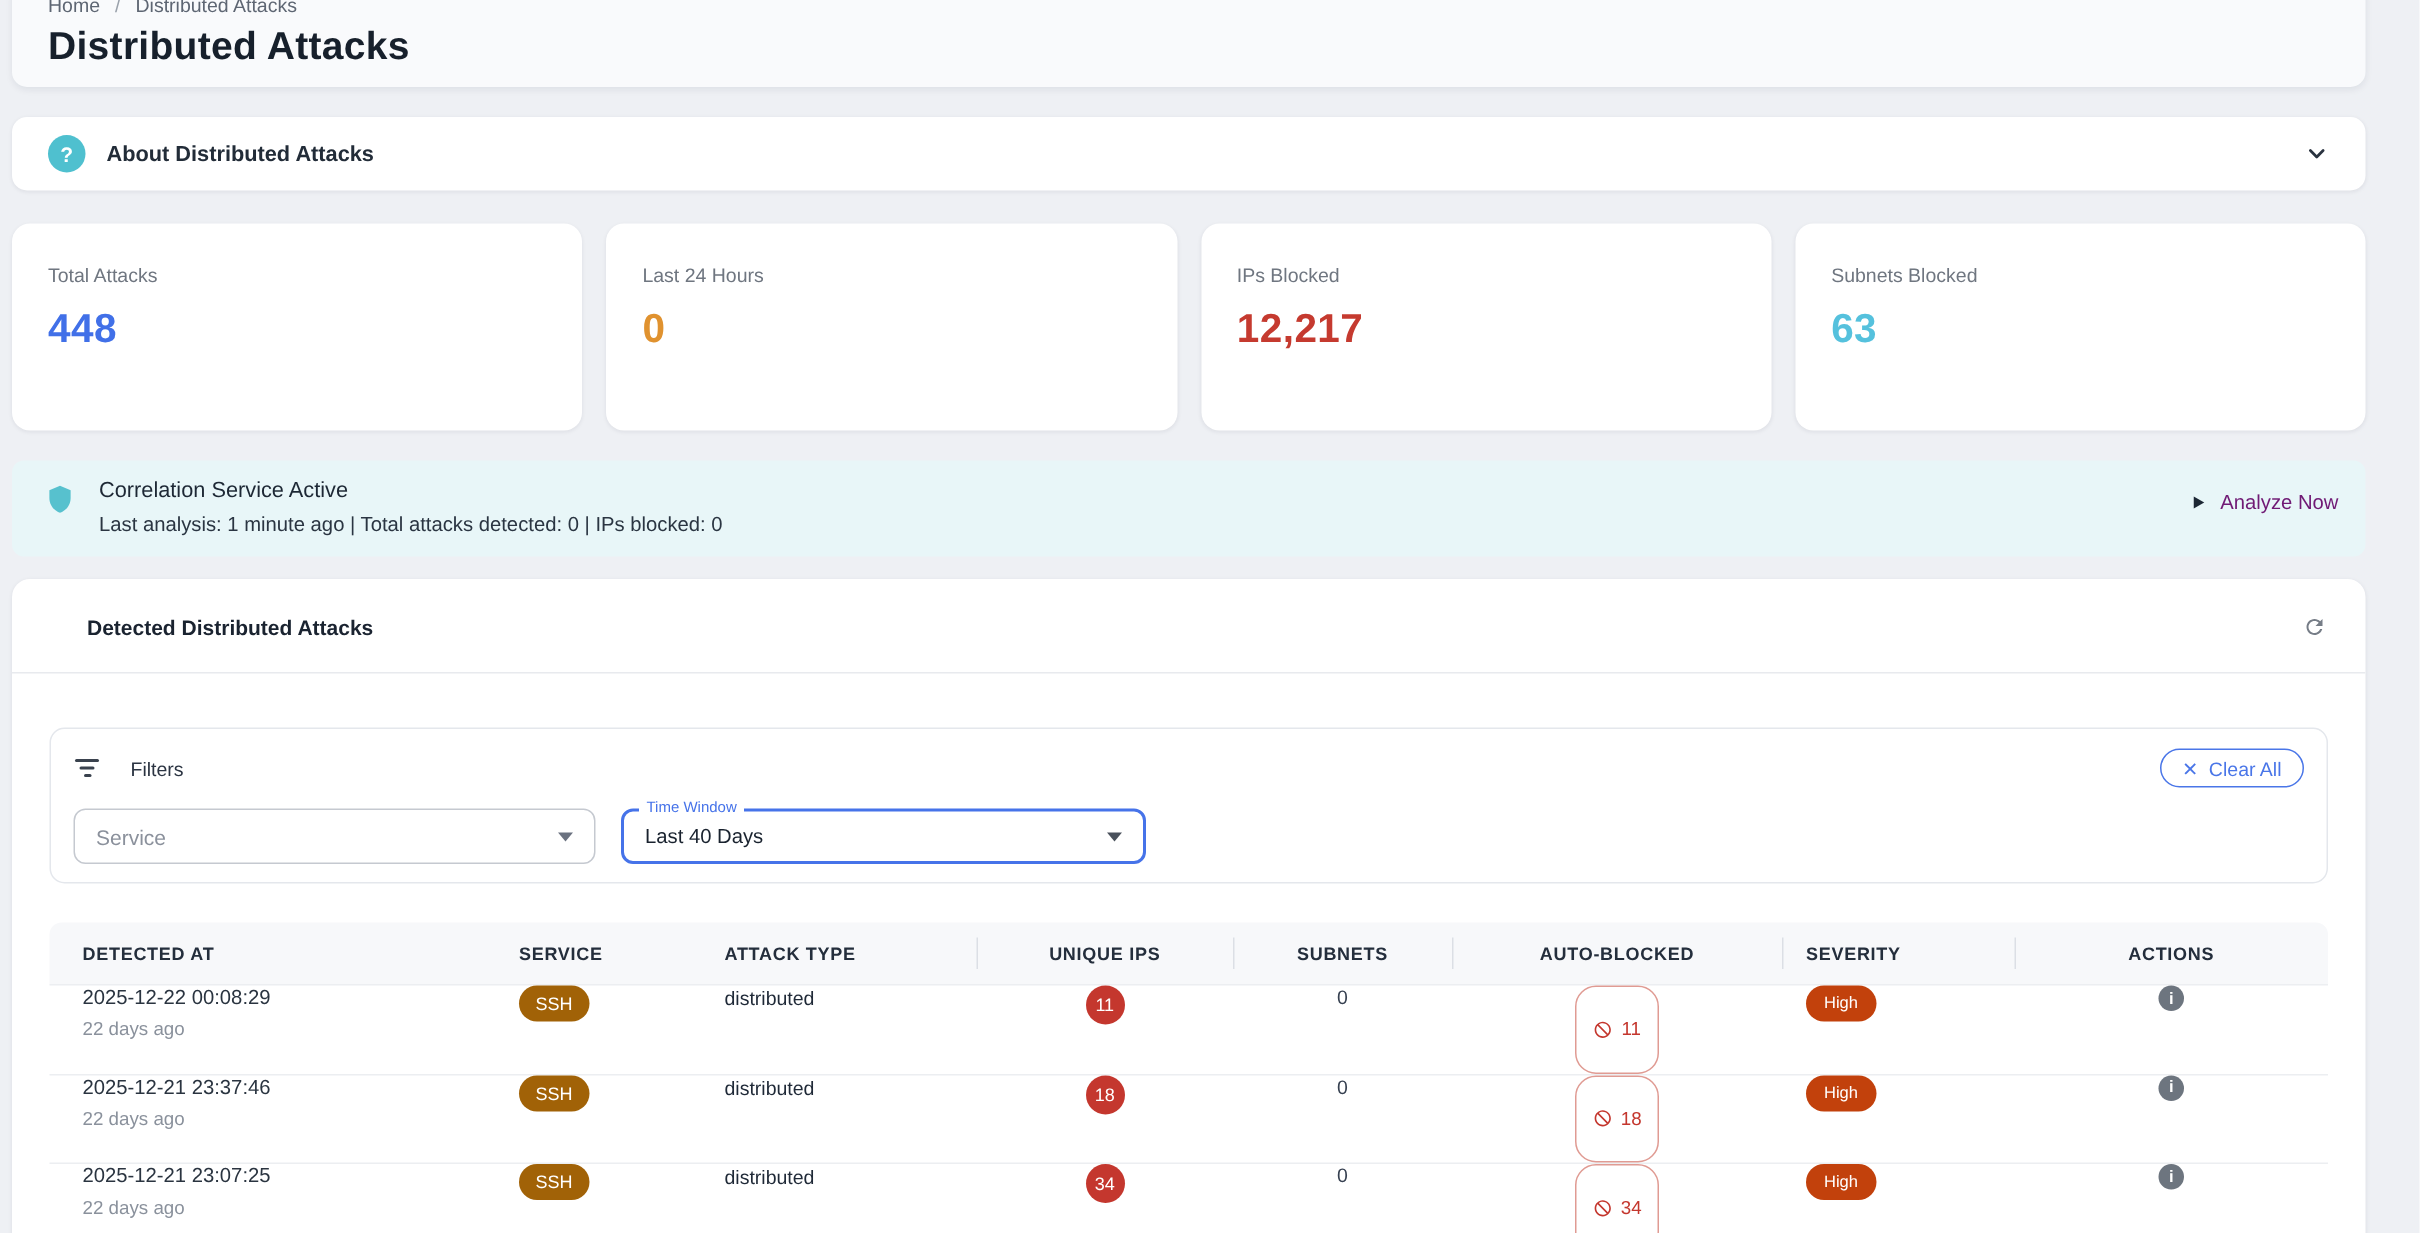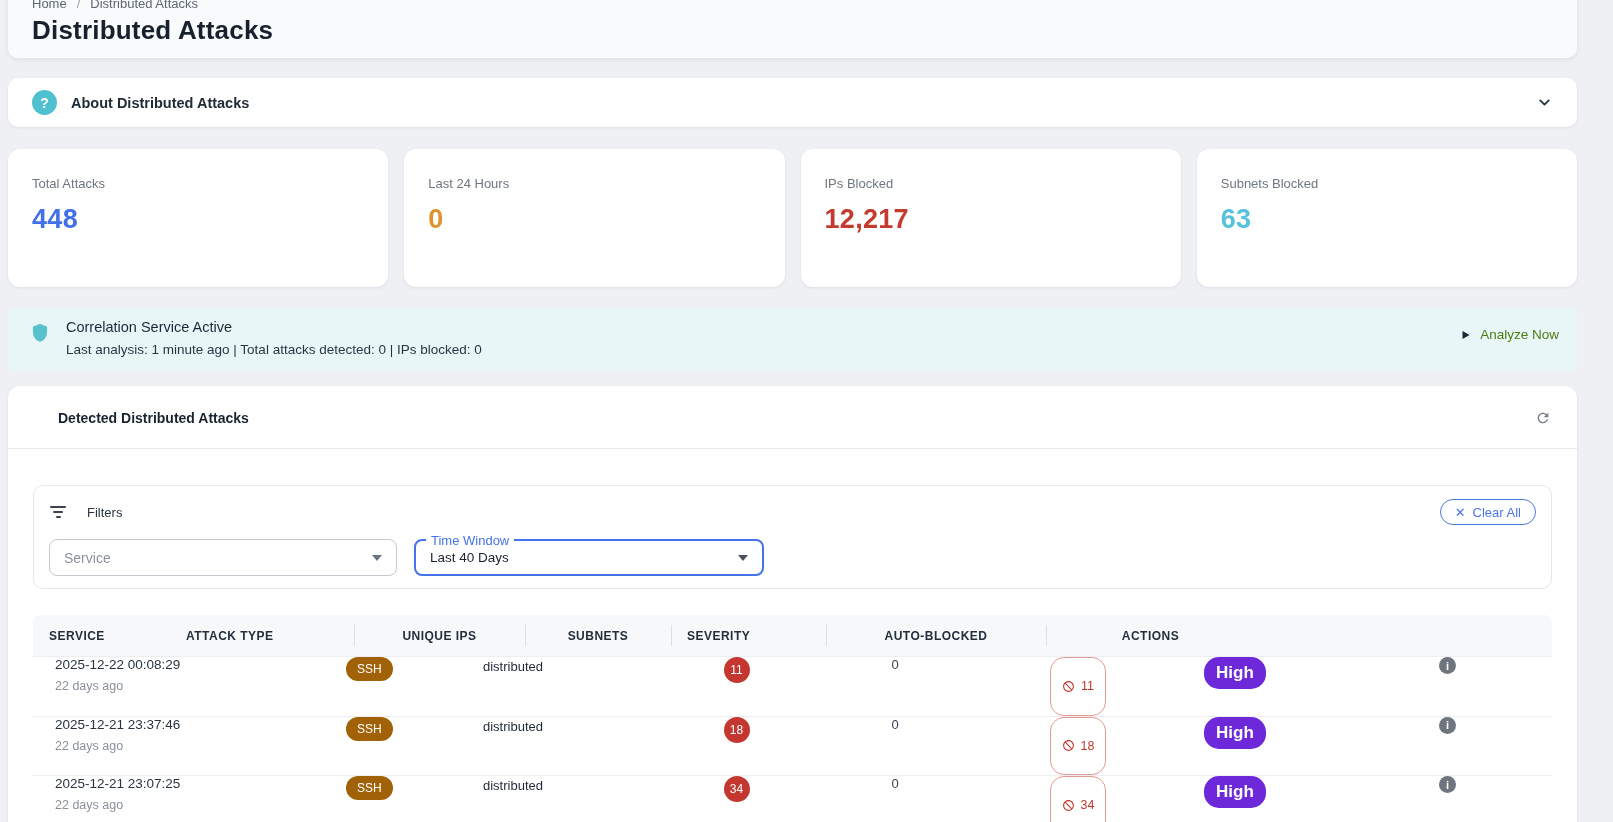--- a/index.html
+++ b/index.html
@@ -53,21 +53,21 @@
     background:#e8f6f8; border-radius:8px;
     padding:12px 18px 14px 22px;
     display:flex; align-items:flex-start; margin-bottom:15px;
   }
   .shield-wrap { margin:3px 16px 0 0; flex:none; display:flex; }
   .banner-title { font-size:14.5px; color:#1d2835; font-weight:500; margin-bottom:7px; }
   .banner-details { font-size:13.5px; color:#2a3542; }
   .analyze-btn {
     margin-left:auto; margin-top:8px; display:flex; align-items:center; gap:9px;
     background:none; border:none; cursor:pointer;
-    font-family:inherit; font-size:13.5px; color:#4d7c0f;
+    font-family:inherit; font-size:13.5px; color:#701a75;
   }
 
   
   .detected-card {
     background:#fff; border-radius:12px;
     box-shadow:0 1px 3px rgba(20,30,50,.08);
     overflow:hidden;
   }
   .detected-header {
     display:flex; align-items:center; justify-content:space-between;
@@ -99,21 +99,21 @@
   .select-service { width:348px; border:1px solid #c5c9d0; color:#8b919c; font-size:14px; }
   .select-time { width:350px; border:2px solid #4673e9; color:#19222e; font-size:13.5px; font-weight:500; }
   .select .caret {
     margin-left:auto; width:0; height:0;
     border-left:5px solid transparent; border-right:5px solid transparent;
     border-top:6px solid #6b7280;
   }
   .select-time .caret { border-top-color:#4a515c; }
   .float-label {
     position:absolute; top:-8px; left:10px; background:#fff;
-    padding:0 5px; font-size:13px; color:#4673e9; font-weight:500;
+    padding:0 5px; font-size:10px; color:#4673e9; font-weight:500;
   }
 
   
   .attacks-table { margin-top:26px; }
   .t-head {
     display:flex; align-items:center; background:#f7f8fa;
     border-radius:8px 8px 0 0; height:41px;
   }
   .t-head .cell {
     font-size:12px; font-weight:700; color:#242e3c; letter-spacing:.04em;
@@ -145,22 +145,22 @@
     min-width:26px; height:26px; border-radius:50%; background:#c4372e; color:#fff;
     font-size:12px; display:inline-flex; align-items:center; justify-content:center; padding:0 4px;
   }
   .subnets-val { font-size:13px; color:#374151; }
   .blocked-pill {
     display:inline-flex; align-items:center; gap:6px;
     border:1px solid #e09b93; border-radius:14px; padding:4px 11px;
     color:#c4372e; font-size:12.5px; background:#fff;
   }
   .severity-pill {
-    background:#6d28d9; color:#fff; font-size:17px;
-    padding:6px 12px; border-radius:15px; display:inline-block;font-weight:bold;
+    background:#c2410c; color:#fff; font-size:11px;
+    padding:6px 12px; border-radius:15px; display:inline-block;
   }
   .info-icon {
     width:17px; height:17px; border-radius:50%; background:#6d757f; color:#fff;
     font-size:11px; font-weight:700; font-style:normal;
     display:inline-flex; align-items:center; justify-content:center; cursor:pointer;
   }
 </style>
 </head>
 <body>
 
@@ -255,26 +255,27 @@
           <div class="select select-time">
             <span class="float-label">Time Window</span>
             <span>Last 40 Days</span>
             <span class="caret"></span>
           </div>
         </div>
       </div>
 
       <div class="attacks-table">
         <div class="t-head">
+          <div class="cell c-detected">DETECTED AT</div>
           <div class="cell c-service">SERVICE</div>
           <div class="cell c-attack">ATTACK TYPE</div>
           <div class="cell c-ips">UNIQUE IPS</div>
           <div class="cell c-subnets">SUBNETS</div>
+          <div class="cell c-blocked">AUTO-BLOCKED</div>
           <div class="cell c-severity">SEVERITY</div>
-          <div class="cell c-blocked">AUTO-BLOCKED</div>
           <div class="cell c-actions">ACTIONS</div>
         </div>
         <div id="table-rows">
   <div class="t-row">
     <div class="cell c-detected">
       <div class="dt-main">2025-12-22 00:08:29</div>
       <div class="dt-ago">22 days ago</div>
     </div>
     <div class="cell c-service">
       <span class="badge-ssh">SSH</span>

